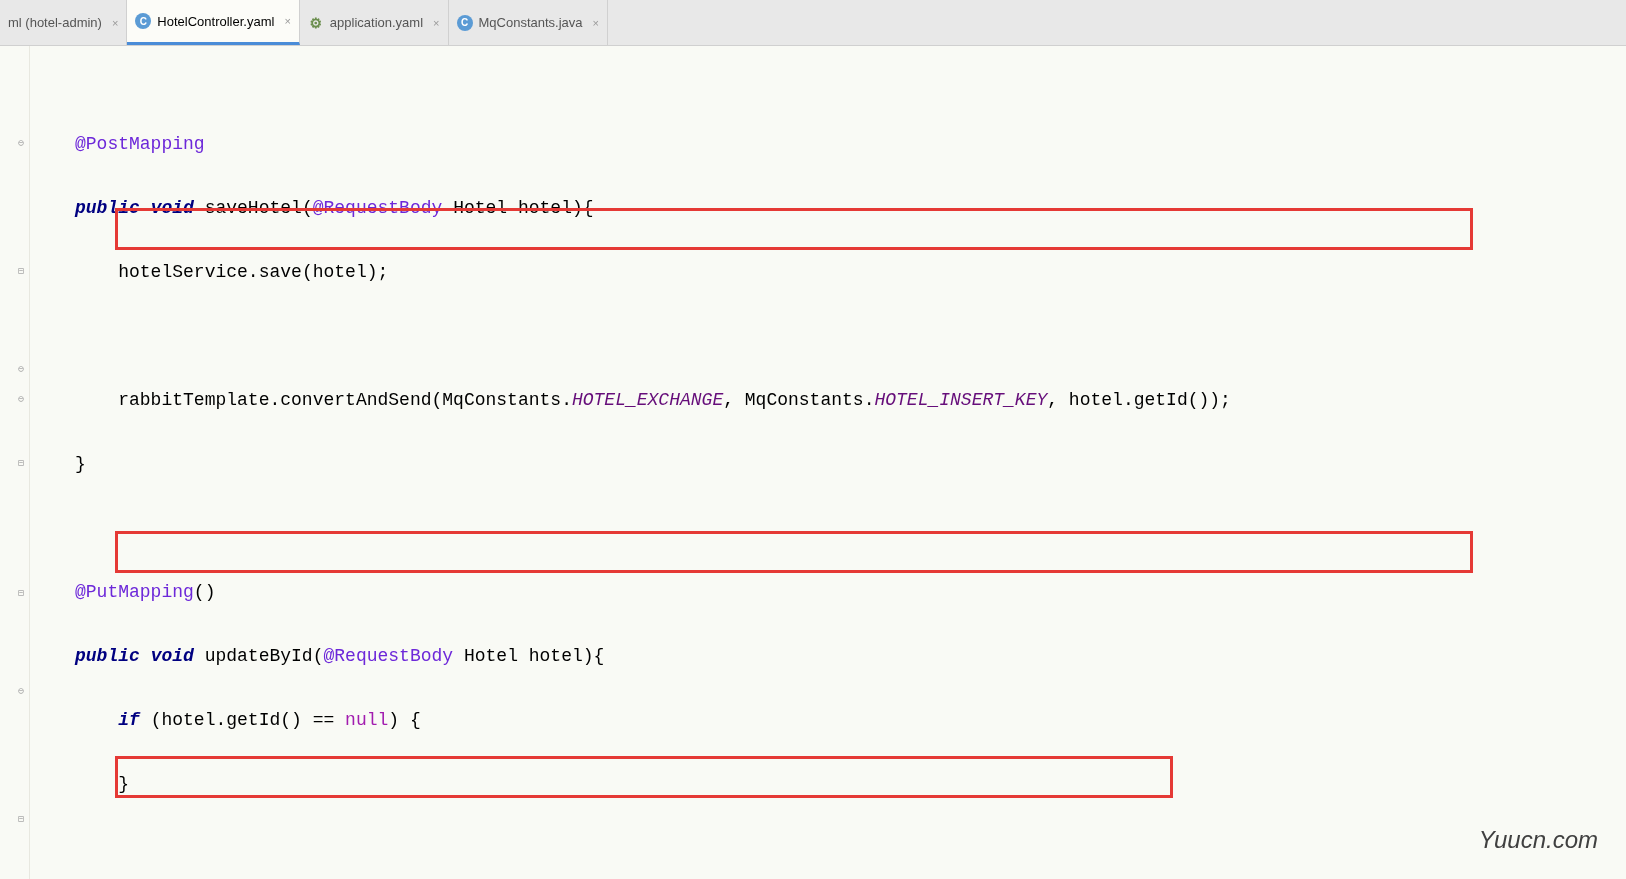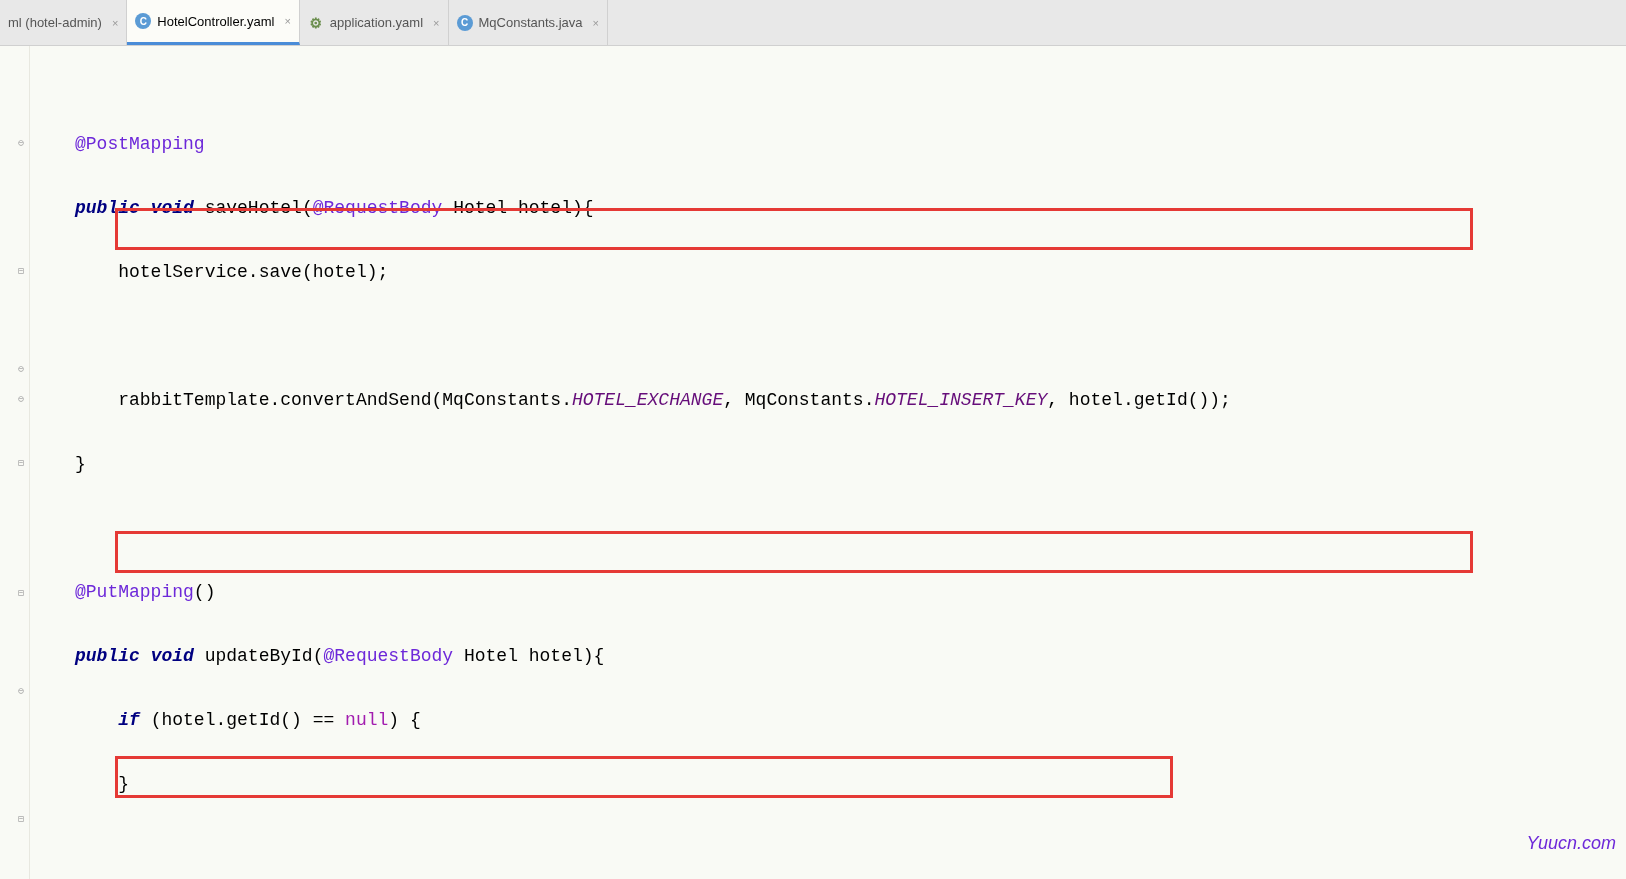--- a/index.html
+++ b/index.html
@@ -83,24 +83,24 @@
     .static-const { color: #660e7a; font-style: italic; font-weight: normal; }
     .string { color: #008000; font-weight: bold; }
     .plain { color: #000; }
     .red-box {
       position: absolute;
       border: 3px solid #e53935;
       pointer-events: none;
     }
     .watermark {
       position: absolute;
-      right: 10px;
+      right: 28px;
       bottom: 25px;
-      color: #6d28d9;
-      font-size: 18px;
+      color: #404040;
+      font-size: 24px;
       font-family: Arial, sans-serif;
       font-style: italic;
     }
   </style>
 </head>
 <body>
 
 <div class="tab-bar">
   <div class="tab">
     <span>ml (hotel-admin)</span>

